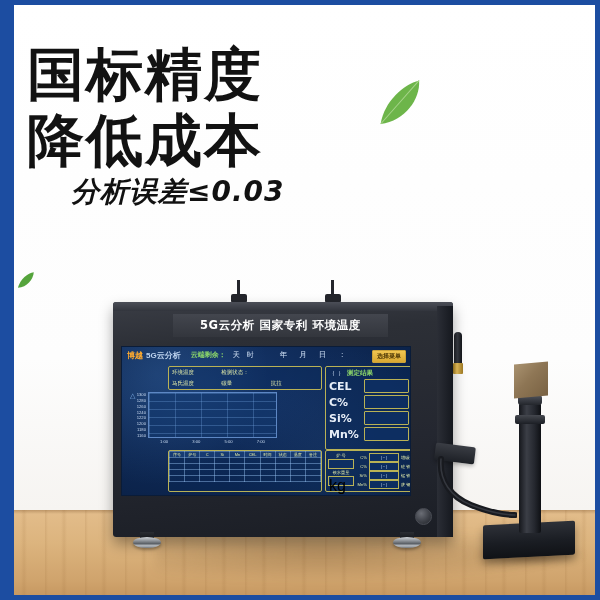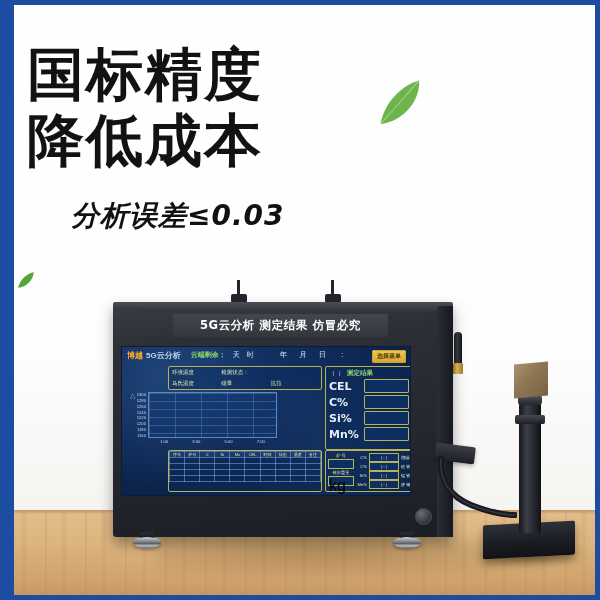--- a/index.html
+++ b/index.html
@@ -34,21 +34,21 @@
   .left-stripe{position:absolute;left:0;top:0;width:9px;height:100%;background:#1c4da1;}
 
   
   .headline{position:absolute;left:22px;top:36px;width:340px;}
   .hl-line{
     font-family:"DejaVu Sans","Liberation Sans",sans-serif;
     font-weight:700;color:#121212;font-size:57px;line-height:66px;
     letter-spacing:2px;white-space:nowrap;
   }
   .hl-sub{
-    margin-top:24px;margin-left:44px;
+    margin-top:0;margin-left:44px;
     font-family:"DejaVu Sans","Liberation Sans",sans-serif;
     font-weight:700;font-style:italic;color:#111;font-size:28px;
     letter-spacing:1px;white-space:nowrap;
   }
 
   
   .leaf{position:absolute;}
   .leaf-big{left:368px;top:80px;width:56px;height:40px;transform:rotate(-22deg);}
   .leaf-small{left:10px;top:268px;width:22px;height:15px;transform:rotate(-18deg);}
 
@@ -240,21 +240,21 @@
     <div class="device">
       <div class="top-wire a"></div>
       <div class="top-wire b"></div>
       <div class="top-tab a"></div>
       <div class="top-tab b"></div>
 
       <div class="chassis"></div>
       <div class="chassis-top"></div>
       <div class="chassis-side"></div>
 
-      <div class="banner">5G云分析  测定结果  仿冒必究</div>
+      <div class="banner">5G云分析  国家专利  环境温度</div>
 
       <div class="screen">
 
         <div class="scr-head">
           <span class="sh-brand">博越</span>
           <span class="sh-title">5G云分析</span>
           <span class="sh-left">云端剩余：</span>
           <span class="sh-val">天</span>
           <span class="sh-val">时</span>
           <span class="sh-date">年 月 日 ：</span>

